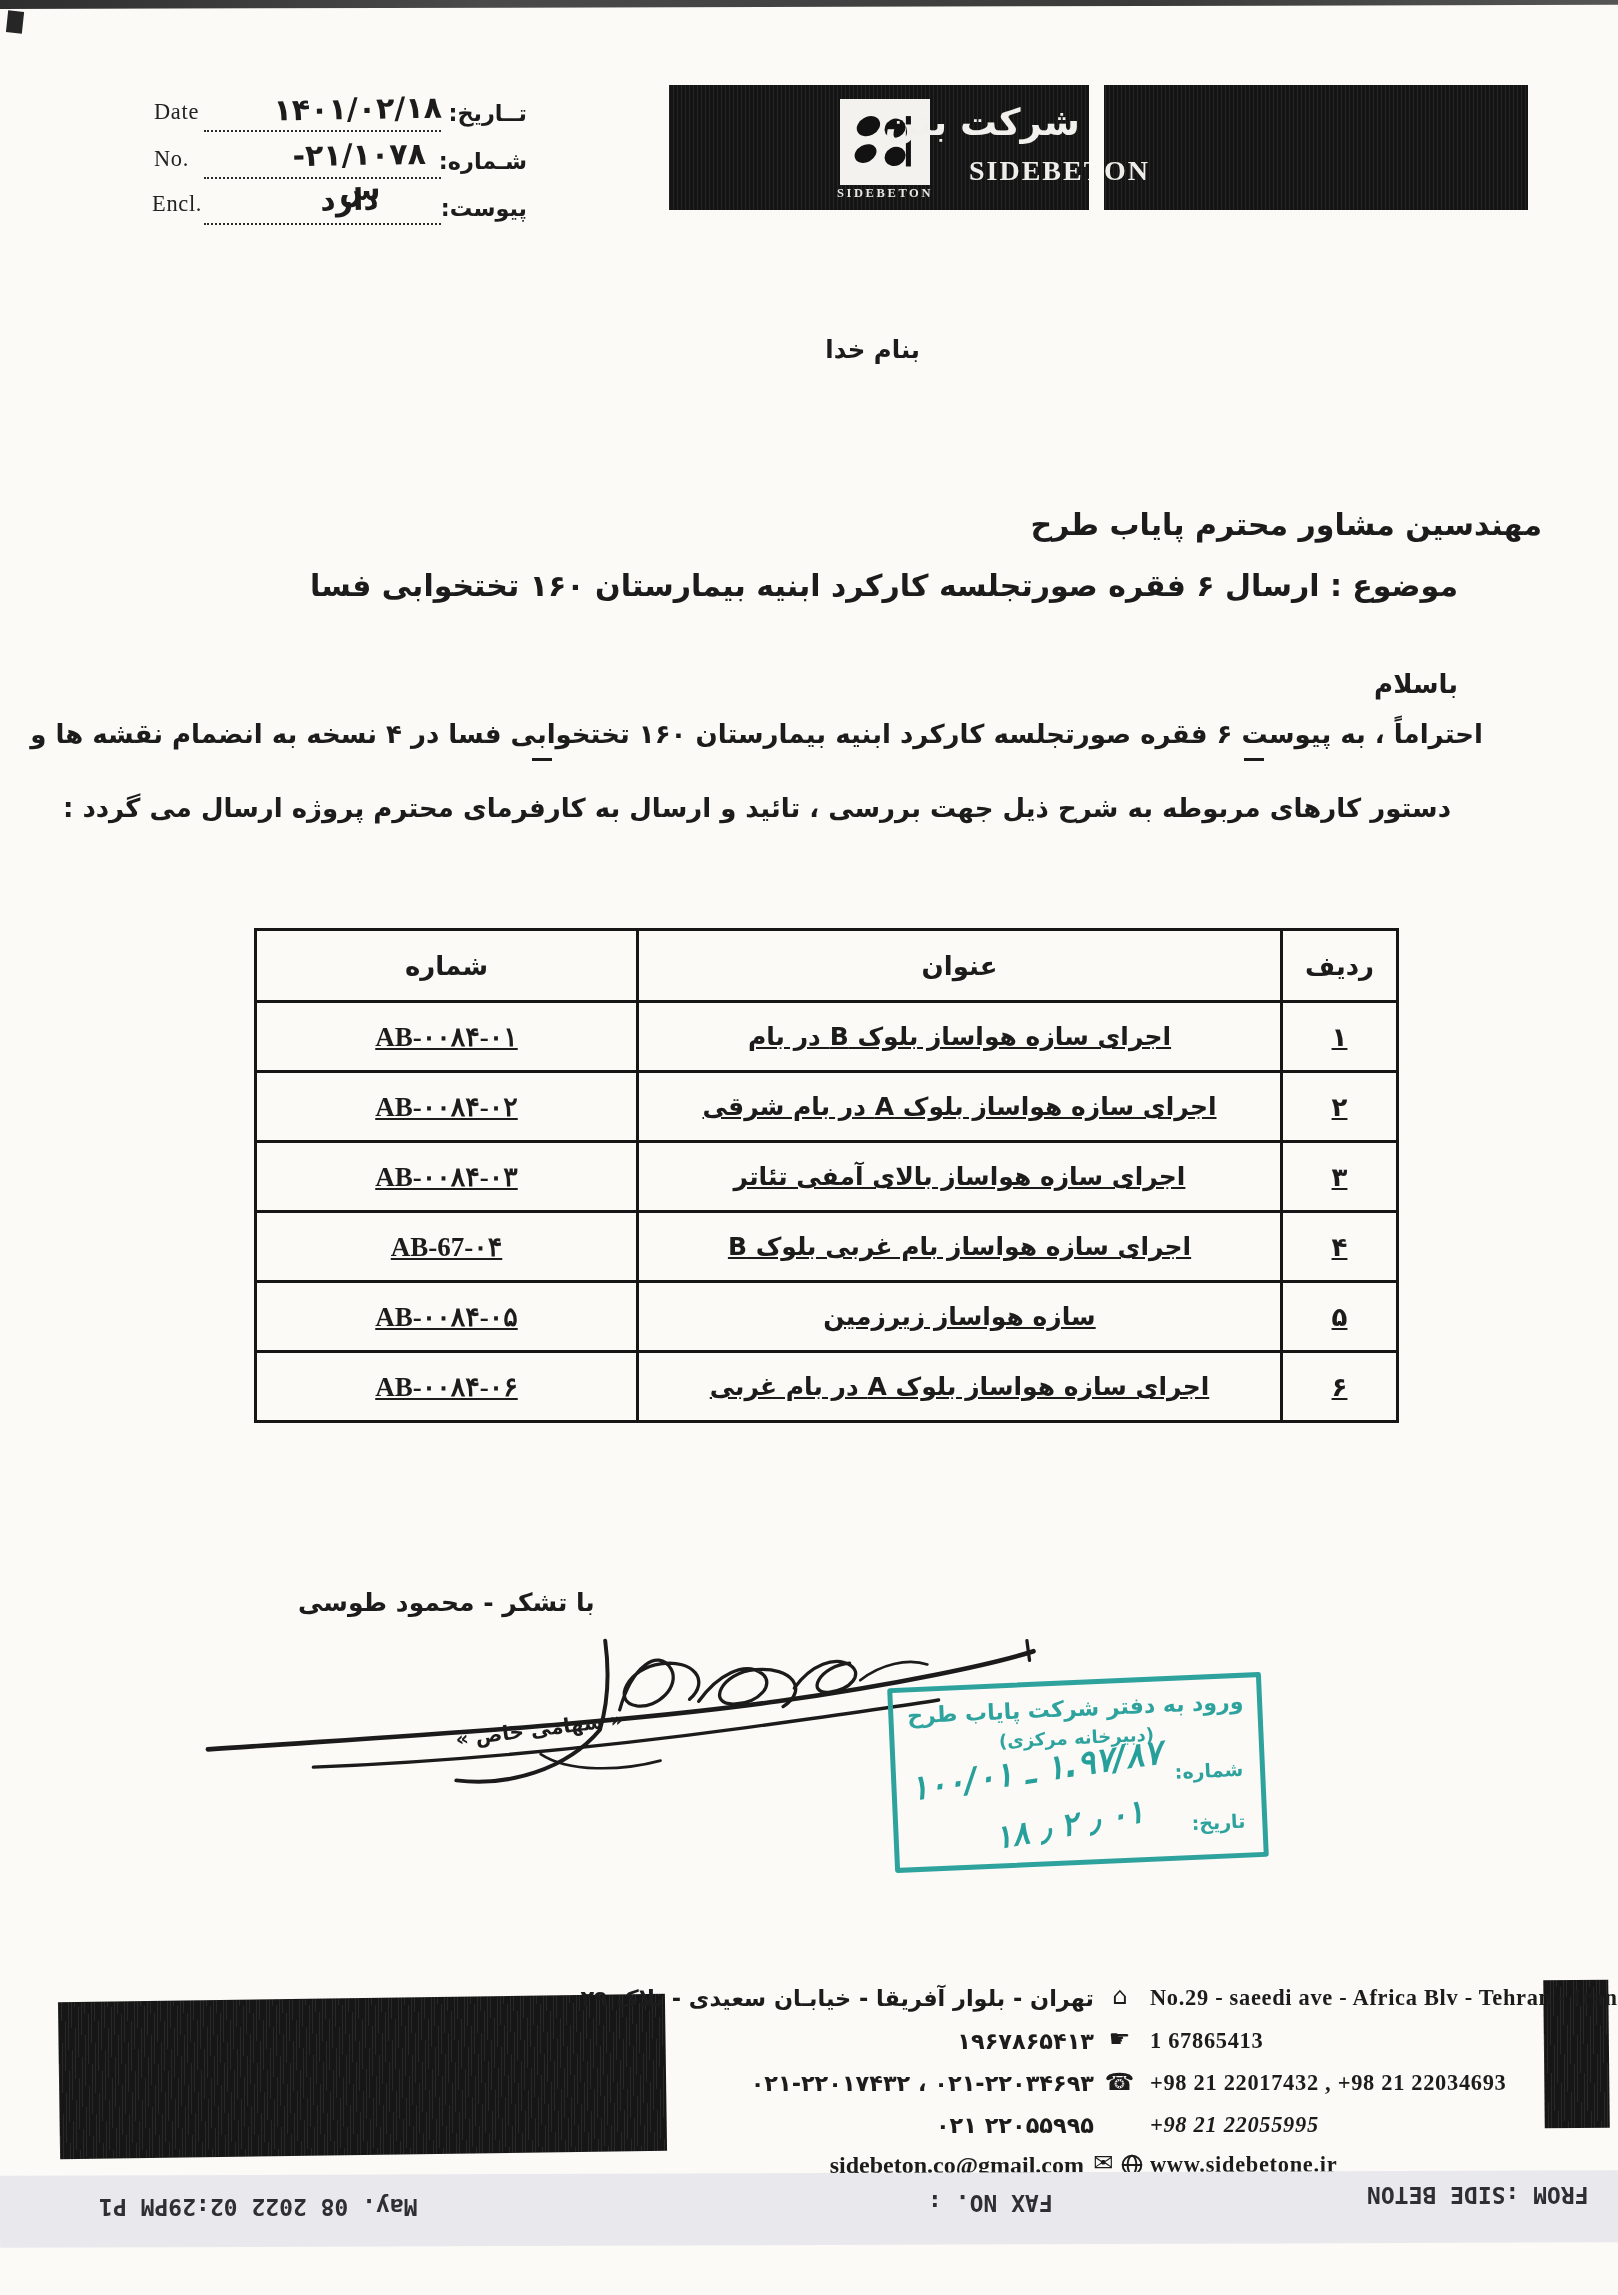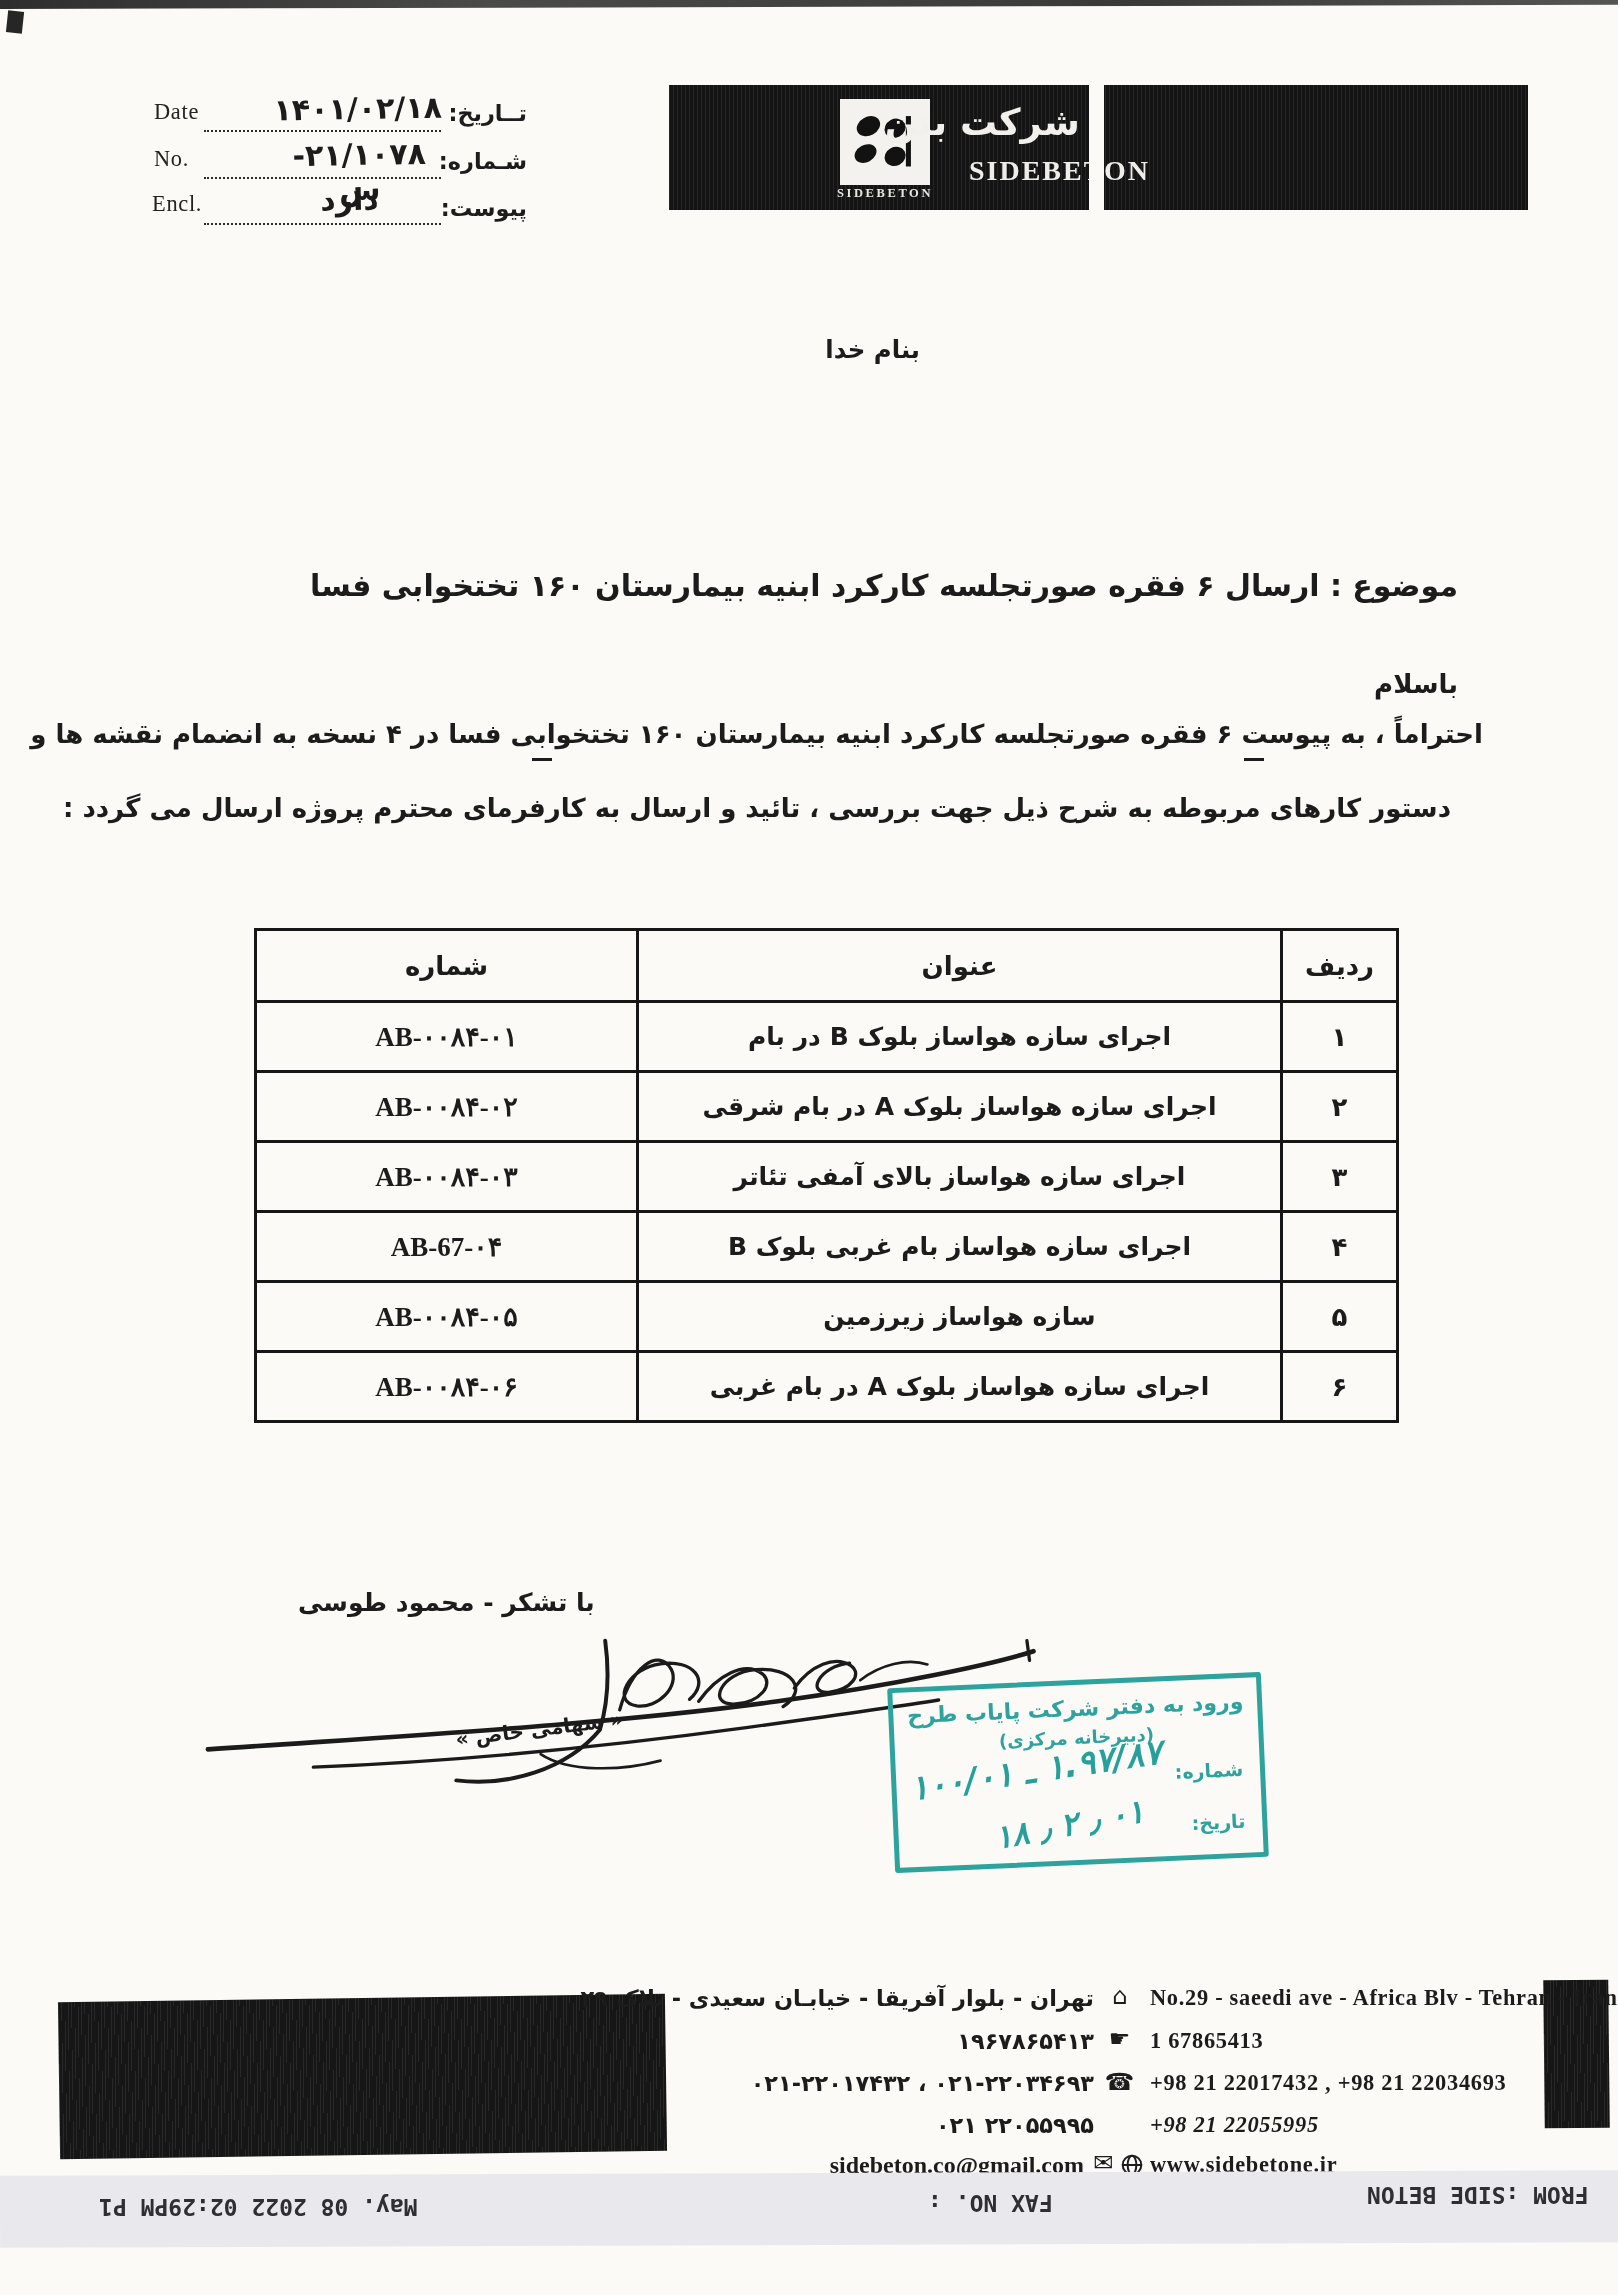--- a/index.html
+++ b/index.html
@@ -34,21 +34,21 @@
   
   .bismillah{font-size:24.4px;font-weight:700;}
   .h-line{font-size:30px;font-weight:700;text-align:right;}
   .b-line{font-size:26px;font-weight:700;text-align:right;}
   .underline-mark{height:3.3px;background:#1c1c1c;}
 
   
   .doc-table{position:absolute;left:254px;top:928px;width:1133px;border-collapse:collapse;direction:rtl;table-layout:fixed;}
   .doc-table td,.doc-table th{border:3.3px solid #161616;text-align:center;vertical-align:middle;padding:0;}
   .doc-table th{height:69px;font-size:26px;font-weight:700;}
-  .doc-table td{height:67px;}
+  .doc-table td{height:67px;text-decoration:underline;}
   .cell-title{font-size:25px;font-weight:700;}
   .cell-no{font-size:27px;font-weight:700;font-family:"Liberation Serif",serif;}
   .cell-row{font-size:26px;font-weight:700;}
 
   
   .signoff{font-size:25px;font-weight:700;}
   .company-note{font-size:20px;font-weight:700;transform:rotate(-7deg);}
 
   
   .stamp{border:5.3px solid #2ea39e;border-radius:2.6px;transform:rotate(-2.5deg);color:#2ea39e;}
@@ -104,20 +104,21 @@
       </svg>
     </div>
     <div class="abs logo-caption" style="left:166px;top:101px;width:100px;">SIDEBETON</div>
     <div class="abs brand-fa fa nowrap" style="left:306px;top:16px;width:105px;">شرکت بتن</div>
     <div class="abs brand-en nowrap" style="left:300px;top:70px;">SIDEBETON</div>
     <div class="abs band-gap" style="left:420px;top:-1.3px;width:14.5px;height:129px;"></div>
   </div>
 
   <div class="abs bismillah fa nowrap" style="left:801px;top:335px;width:119px;text-align:right;">بنام خدا</div>
 
+  <div class="abs h-line fa nowrap" style="right:77px;top:507px;">مهندسین مشاور محترم پایاب طرح</div>
   <div class="abs h-line fa nowrap" style="right:161px;top:568px;">موضوع : ارسال ۶ فقره صورتجلسه کارکرد ابنیه بیمارستان ۱۶۰ تختخوابی فسا</div>
 
   <div class="abs b-line fa nowrap" style="right:161px;top:669px;">باسلام</div>
   <div class="abs b-line fa nowrap" style="right:136px;top:719px;">احتراماً ، به پیوست ۶ فقره صورتجلسه کارکرد ابنیه بیمارستان ۱۶۰ تختخوابی فسا در ۴ نسخه به انضمام نقشه ها و</div>
   <div class="abs underline-mark" style="left:1244px;top:758px;width:20px;"></div>
   <div class="abs underline-mark" style="left:532px;top:758px;width:20px;"></div>
   <div class="abs b-line fa nowrap" style="right:168px;top:793px;">دستور کارهای مربوطه به شرح ذیل جهت بررسی ، تائید و ارسال به کارفرمای محترم پروژه ارسال می گردد :</div>
 
   <table class="doc-table fa">
     <thead>

